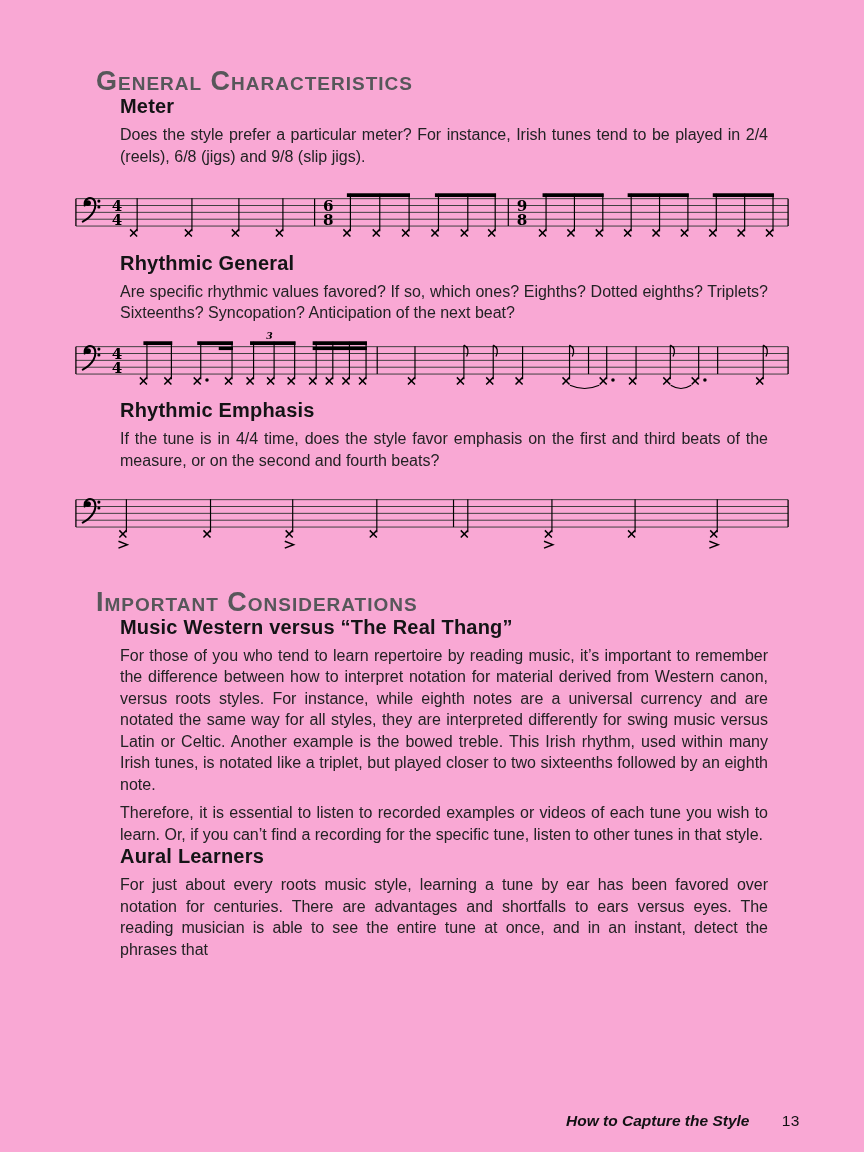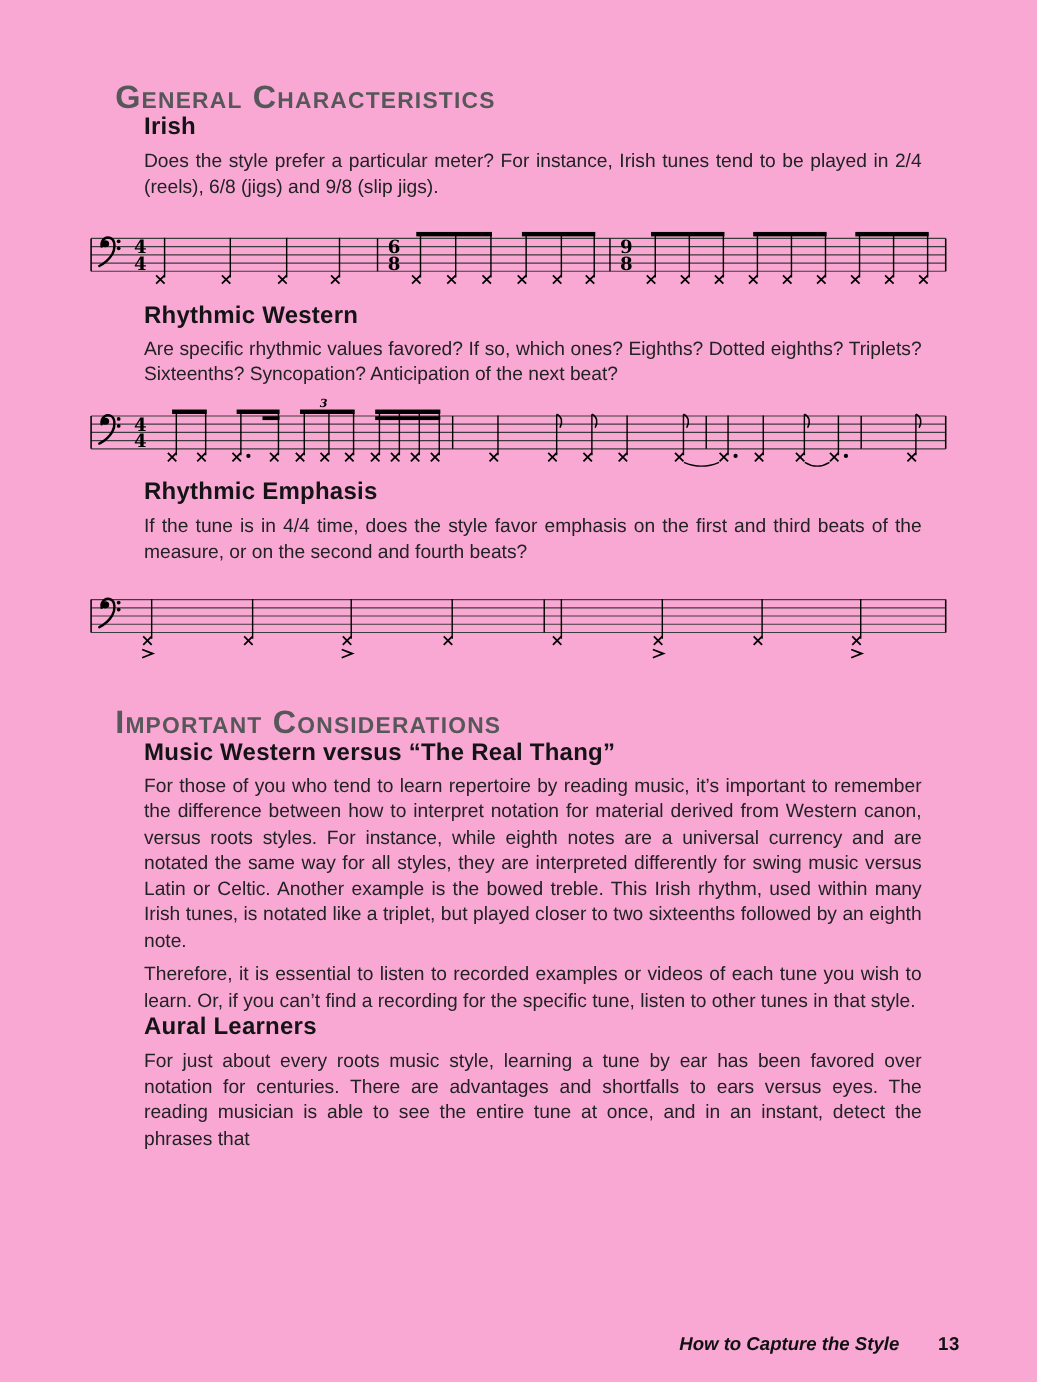--- a/index.html
+++ b/index.html
@@ -55,30 +55,30 @@
   .staff-3{margin-top:13px;}
   .footer{
     position:absolute;
     right:64px;
     bottom:22px;
     font-size:15.5px;
     color:#111113;
     white-space:nowrap;
   }
   .footer .book{font-style:italic;font-weight:bold;}
-  .footer .pageno{margin-left:28px;font-weight:bold;letter-spacing:0.5px;margin-top:46px;}
+  .footer .pageno{margin-left:28px;font-weight:normal;letter-spacing:0.5px;margin-top:46px;}
 </style>
 </head>
 <body>
 
 <div class="page">
 
   <h1 class="band gc">General Characteristics</h1>
 
-  <h2 class="sub m-meter">Irish</h2>
+  <h2 class="sub m-meter">Meter</h2>
   <p class="body">Does the style prefer a particular meter? For instance, Irish tunes tend to be played in 2/4 (reels), 6/8 (jigs) and 9/8 (slip jigs).</p>
 
   <div class="staff staff-1">
     <svg viewBox="0 0 736 70" preserveAspectRatio="none">
         <line x1="4" y1="16" x2="732" y2="16" stroke="#3c3c3c" stroke-width="1"></line>
         <line x1="4" y1="23" x2="732" y2="23" stroke="#3c3c3c" stroke-width="1"></line>
         <line x1="4" y1="30" x2="732" y2="30" stroke="#3c3c3c" stroke-width="1"></line>
         <line x1="4" y1="37" x2="732" y2="37" stroke="#3c3c3c" stroke-width="1"></line>
         <line x1="4" y1="44" x2="732" y2="44" stroke="#3c3c3c" stroke-width="1"></line>
         <line x1="4" y1="16" x2="4" y2="44" stroke="#000" stroke-width="1.3"></line>
@@ -134,21 +134,21 @@
         <rect x="655" y="10.5" width="62.5" height="3.8" fill="#000"></rect>
         <path d="M651.4 47.4 L658.6 54.6 M651.4 54.6 L658.6 47.4" stroke="#000" stroke-width="1.5" fill="none"></path>
         <line x1="658.6" y1="49.4" x2="658.6" y2="11" stroke="#000" stroke-width="1.2"></line>
         <path d="M680.4 47.4 L687.6 54.6 M680.4 54.6 L687.6 47.4" stroke="#000" stroke-width="1.5" fill="none"></path>
         <line x1="687.6" y1="49.4" x2="687.6" y2="11" stroke="#000" stroke-width="1.2"></line>
         <path d="M709.4 47.4 L716.6 54.6 M709.4 54.6 L716.6 47.4" stroke="#000" stroke-width="1.5" fill="none"></path>
         <line x1="716.6" y1="49.4" x2="716.6" y2="11" stroke="#000" stroke-width="1.2"></line>
       </svg>
   </div>
 
-  <h2 class="sub m-rc">Rhythmic Western</h2>
+  <h2 class="sub m-rc">Rhythmic General</h2>
   <p class="body">Are specific rhythmic values favored? If so, which ones? Eighths? Dotted eighths? Triplets? Sixteenths? Syncopation? Anticipation of the next beat?</p>
 
   <div class="staff staff-2">
     <svg viewBox="0 0 736 70" preserveAspectRatio="none">
         <line x1="4" y1="16" x2="732" y2="16" stroke="#3c3c3c" stroke-width="1"></line>
         <line x1="4" y1="23" x2="732" y2="23" stroke="#3c3c3c" stroke-width="1"></line>
         <line x1="4" y1="30" x2="732" y2="30" stroke="#3c3c3c" stroke-width="1"></line>
         <line x1="4" y1="37" x2="732" y2="37" stroke="#3c3c3c" stroke-width="1"></line>
         <line x1="4" y1="44" x2="732" y2="44" stroke="#3c3c3c" stroke-width="1"></line>
         <line x1="4" y1="16" x2="4" y2="44" stroke="#000" stroke-width="1.3"></line>

